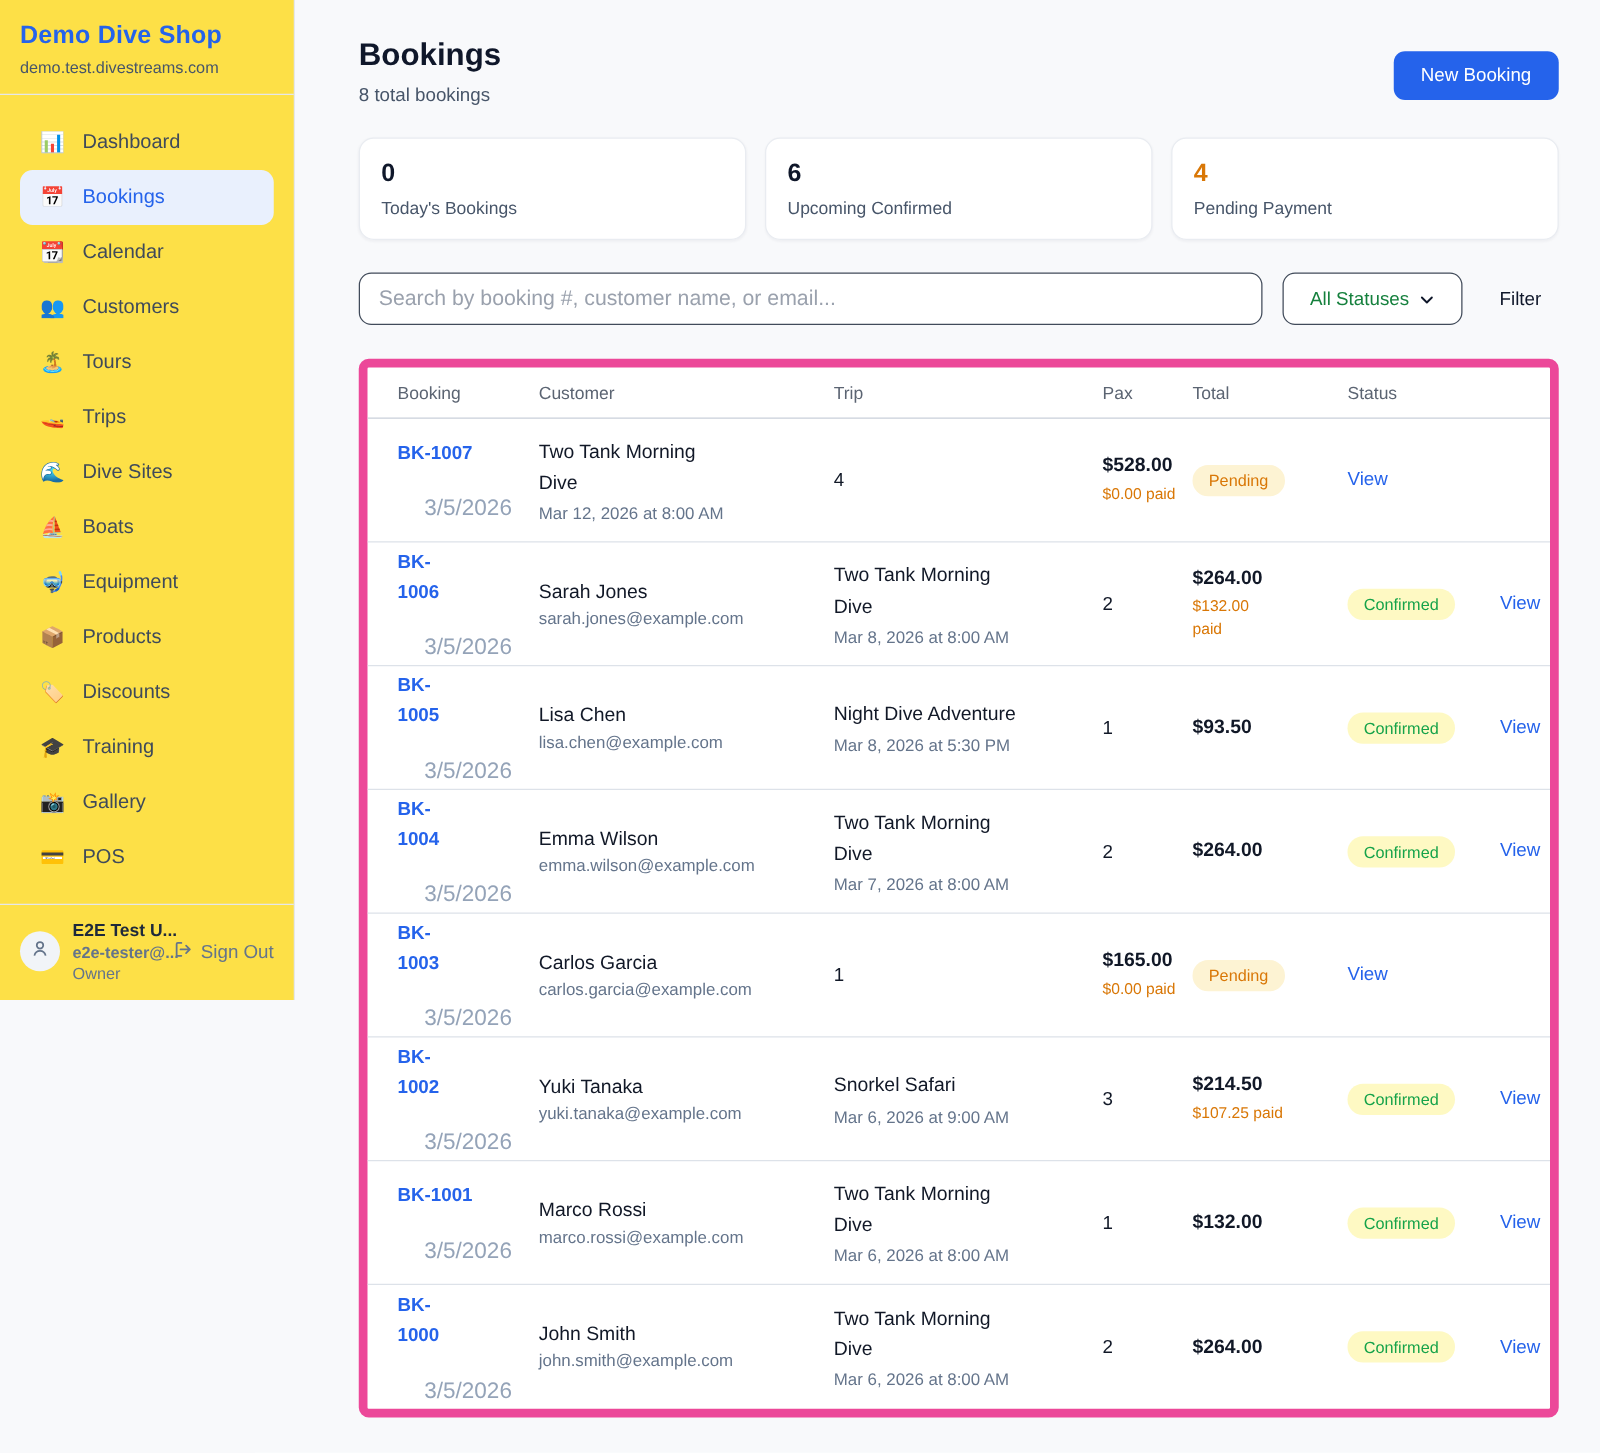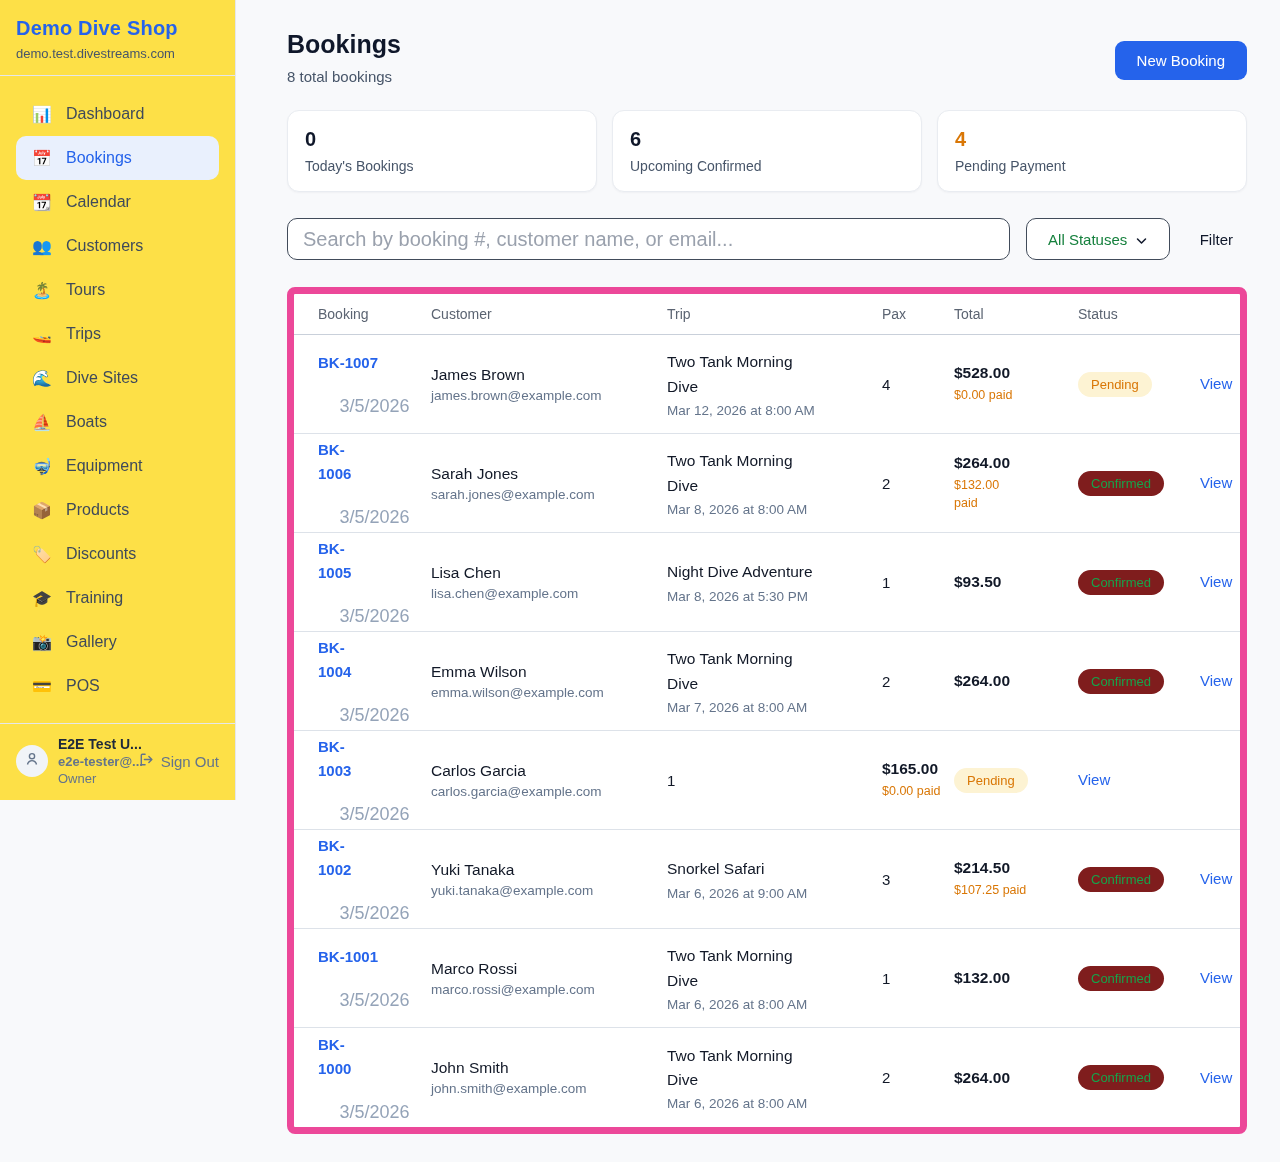--- a/index.html
+++ b/index.html
@@ -69,21 +69,21 @@
     padding: 17px 17px; box-shadow: 0 1px 2px rgba(16,24,40,.04);
   }
   .stat-value { font-size: 20px; font-weight: 700; color: #0f172a; }
   .stat-card.accent .stat-value { color: #d97706; }
   .stat-label { font-size: 14px; color: #475569; margin-top: 7px; }
 
   .filter-row { display: flex; align-items: center; gap: 16px; margin-top: 26px; }
   .search-input {
     flex: 1; height: 42px;
     border: 1.5px solid #414b5a; border-radius: 10px;
-    padding: 10px 15px; font-family: inherit; font-size: 20px; color: #0f172a;
+    padding: 10px 15px; font-family: inherit; font-size: 17px; color: #0f172a;
     background: #fff; outline: none;
   }
   .search-input::placeholder { color: #9aa1ad; }
   .status-select {
     height: 42px; width: 144px;
     border: 1.5px solid #414b5a; border-radius: 10px; background: #fff;
     display: flex; align-items: center; justify-content: center; gap: 9px;
     font-size: 15px; color: #15803d; cursor: pointer;
   }
   .filter-btn {
@@ -114,21 +114,21 @@
   .cust-email { font-size: 13.5px; color: #64748b; margin-top: 4px; }
   .trip-name { font-size: 15.5px; font-weight: 500; color: #111827; white-space: pre-line; line-height: 1.55; }
   .trip-dt { font-size: 13.5px; color: #64748b; margin-top: 4px; }
   .pax { font-size: 15px; color: #111827; }
   .total-amt { font-size: 15.5px; font-weight: 700; color: #111827; }
   .total-paid { font-size: 12.5px; color: #d97706; margin-top: 4px; white-space: pre-line; line-height: 1.45; }
   .badge {
     display: inline-block; padding: 5px 13px; border-radius: 999px; font-size: 13px;
   }
   .badge.pending { background: #fdf3d3; color: #d97706; }
-  .badge.confirmed { background: #7f1d1d; color: #16a34a; }
+  .badge.confirmed { background: #fef9c3; color: #16a34a; }
   .view-link { font-size: 15px; font-weight: 500; color: #2563eb; cursor: pointer; }
 </style>
 </head>
 <body>
 
 <div class="app">
 
   <aside class="sidebar">
     <div class="brand">
       <div class="brand-name">Demo Dive Shop</div>
@@ -268,24 +268,20 @@
         <div class="th">Status</div>
         <div class="th"></div>
       </div>
       <div id="rows">
   <div class="t-row">
     <div>
       <div class="booking-id">BK-1007</div>
       <div class="booking-date">3/5/2026</div>
     </div>
     <div>
-      <div class="cust-name">James Brown</div>
-      <div class="cust-email">james.brown@example.com</div>
-    </div>
-    <div>
       <div class="trip-name">Two Tank Morning
 Dive</div>
       <div class="trip-dt">Mar 12, 2026 at 8:00 AM</div>
     </div>
     <div class="pax">4</div>
     <div>
       <div class="total-amt">$528.00</div>
       <div class="total-paid">$0.00 paid</div>
     </div>
     <div>

